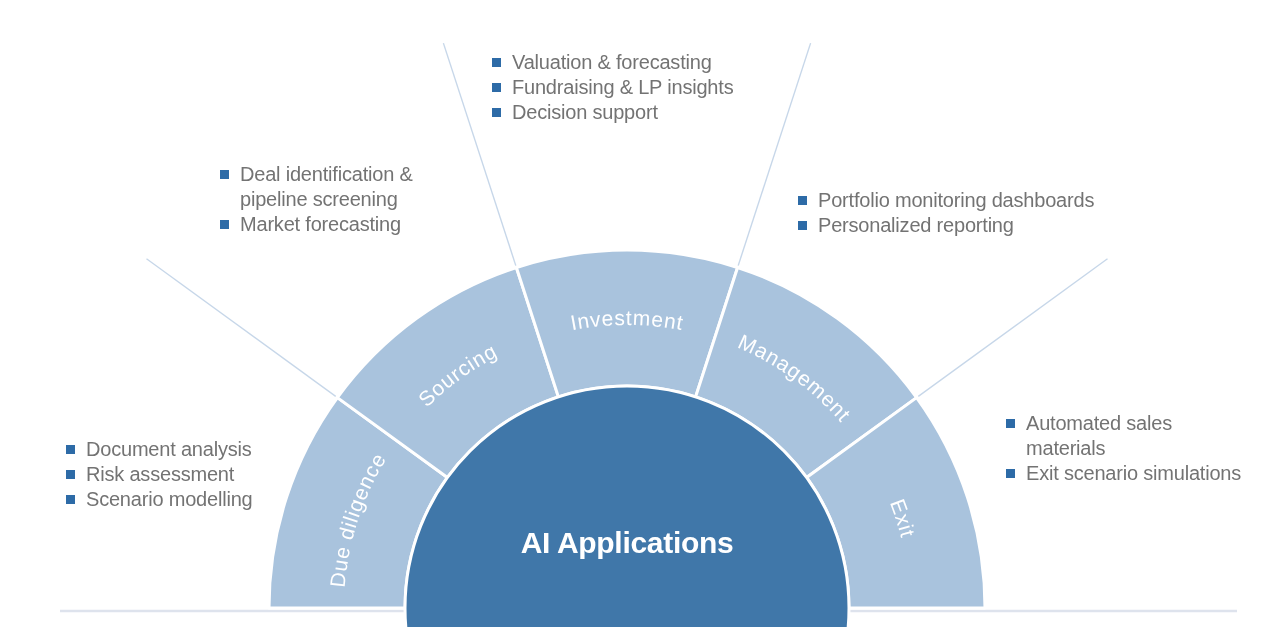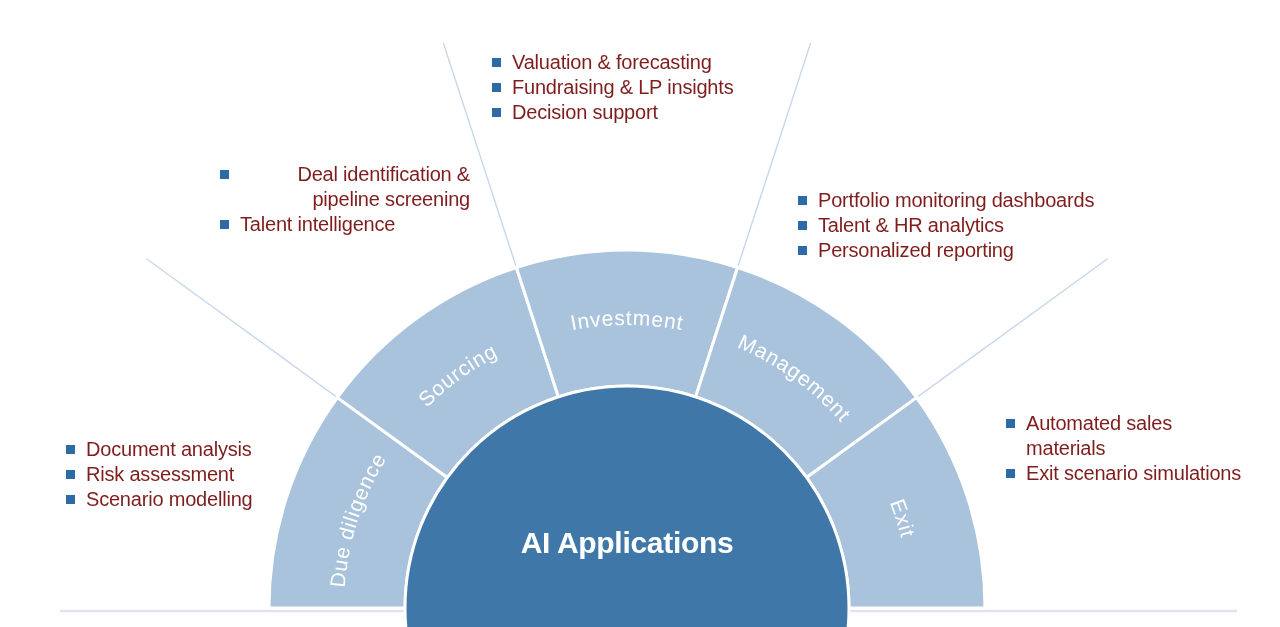--- a/index.html
+++ b/index.html
@@ -2,26 +2,26 @@
 <html><head>
 <meta charset="utf-8">
 <style>
   * { margin:0; padding:0; box-sizing:border-box; }
   html,body { width:1280px; height:627px; background:#ffffff; overflow:hidden;
               font-family:"Liberation Sans", sans-serif; }
   .stage { position:relative; width:1280px; height:627px; background:#fff; }
   .diagram-svg { position:absolute; left:0; top:0; }
 
   .app-list { position:absolute; display:flex; flex-direction:column; list-style:none; }
-  .app-item { display:flex; gap:11px; color:#7f1d1d; font-size:20px; line-height:25px;
+  .app-item { display:flex; gap:11px; color:#737373; font-size:20px; line-height:25px;
               letter-spacing:-0.2px; }
   .bullet  { width:9px; height:9px; background:#2d6ba7; margin-top:8px; flex:none; }
 
   .list-investment { left:492px; top:50px;  width:300px; }
-  .list-sourcing   { left:220px; top:162px; width:250px;text-align:right; }
+  .list-sourcing   { left:220px; top:162px; width:250px; }
   .list-management { left:798px; top:168px; width:350px;margin-top:20px; }
   .list-due        { left:66px;  top:437px; width:280px; }
   .list-exit       { left:1006px; top:411px; width:240px; }
 
   .seg-label { fill:#ffffff; font-size:21px; letter-spacing:0.8px; }
   .center-title { fill:#ffffff; font-size:30px; font-weight:bold; letter-spacing:-0.3px; }
 </style>
 </head>
 <body>
 
@@ -73,21 +73,21 @@
     <text class="center-title" x="627" y="553" text-anchor="middle">AI Applications</text>
   </svg>
 
   <ul class="app-list list-sourcing">
     <li class="app-item">
       <span class="bullet"></span>
       <span>Deal identification &amp; pipeline screening</span>
       </li>
     <li class="app-item">
       <span class="bullet"></span>
-      <span>Talent intelligence</span>
+      <span>Market forecasting</span>
       </li>
   </ul>
 
   <ul class="app-list list-investment">
     <li class="app-item">
       <span class="bullet"></span>
       <span>Valuation &amp; forecasting</span>
       </li>
     <li class="app-item">
       <span class="bullet"></span>
@@ -96,24 +96,20 @@
     <li class="app-item">
       <span class="bullet"></span>
       <span>Decision support</span>
       </li>
   </ul>
 
   <ul class="app-list list-management">
     <li class="app-item">
       <span class="bullet"></span>
       <span>Portfolio monitoring dashboards</span>
-      </li>
-    <li class="app-item">
-      <span class="bullet"></span>
-      <span>Talent &amp; HR analytics</span>
       </li>
     <li class="app-item">
       <span class="bullet"></span>
       <span>Personalized reporting</span>
       </li>
   </ul>
 
   <ul class="app-list list-due">
     <li class="app-item">
       <span class="bullet"></span>

